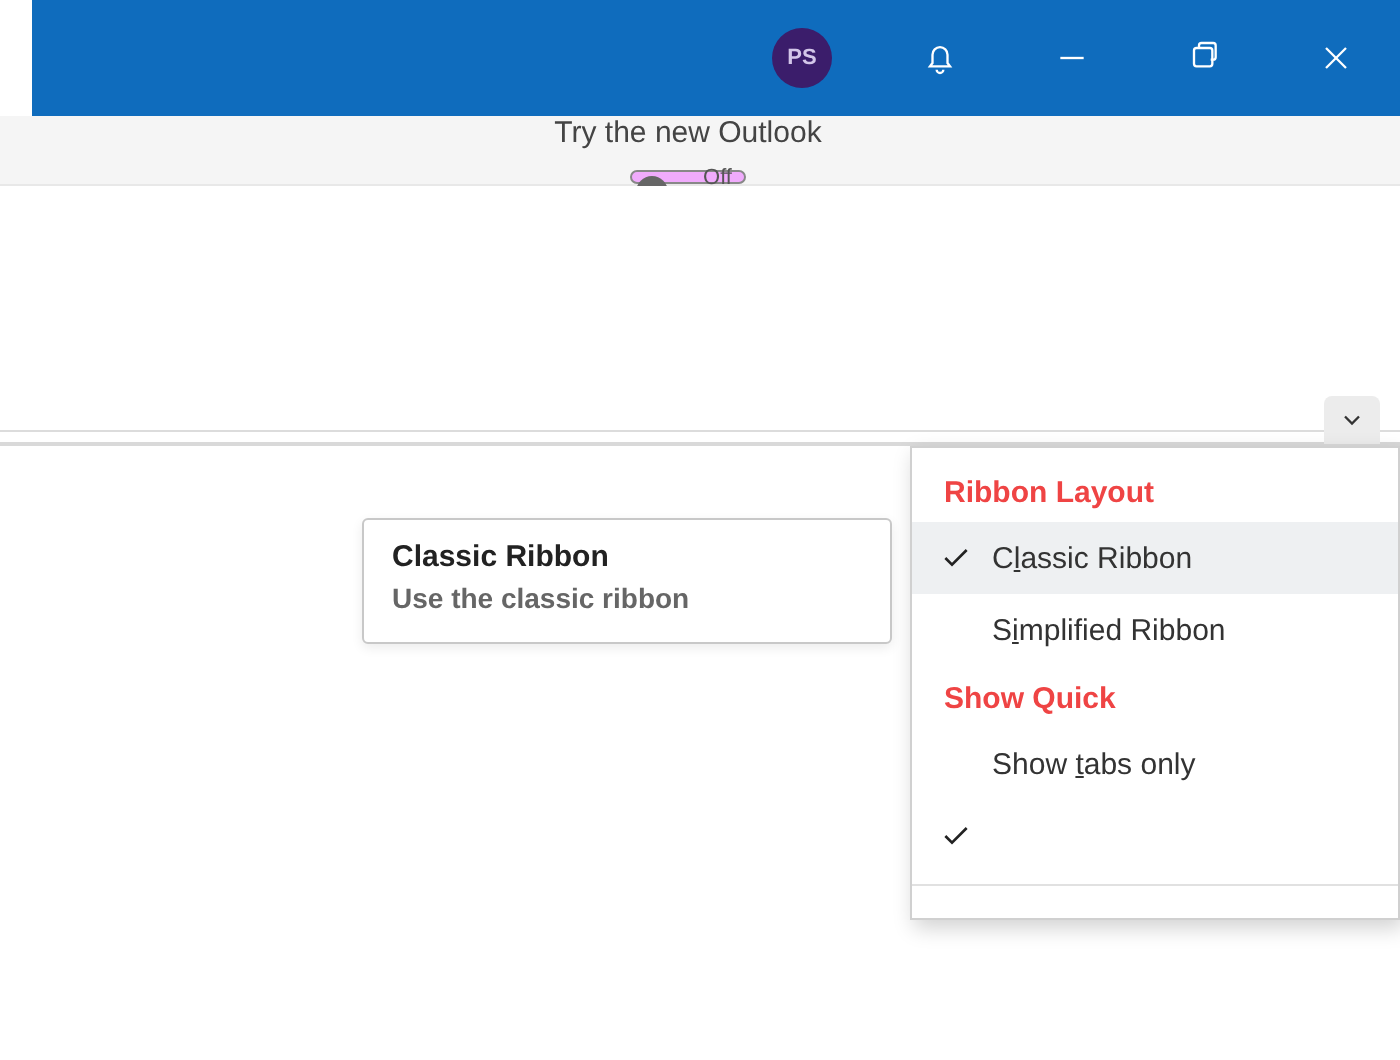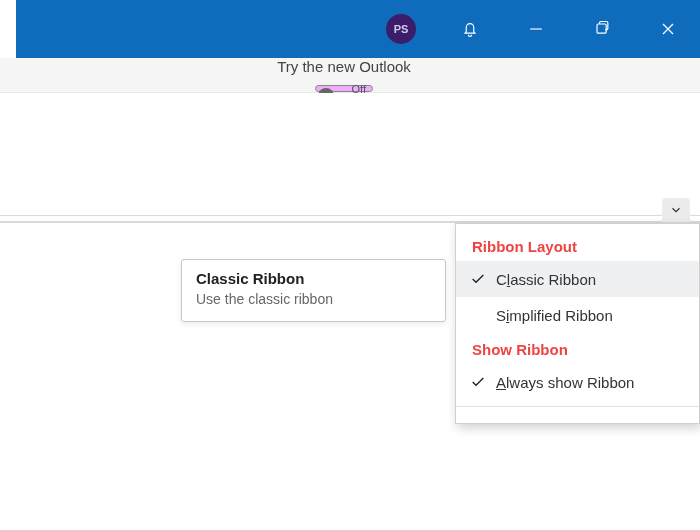--- a/index.html
+++ b/index.html
@@ -78,21 +78,21 @@
     position: absolute;
     left: 181px; top: 36px;
     width: 265px;
     background: #fff;
     border: 1px solid #c8c8c8;
     border-radius: 3px;
     padding: 10px 14px 14px 14px;
     box-shadow: 0 2px 6px rgba(0,0,0,0.08);
   }
   .tooltip-title { font-size: 15px; font-weight: 700; color: #222; margin-bottom: 4px;}
-  .tooltip-desc { font-size: 14px; color: #666; }
+  .tooltip-desc { font-size: 14px; color: #666; font-weight: bold; }
   .menu {
     position: absolute;
     right: 0; top: 0;
     width: 245px;
     background: #fff;
     border: 1px solid #d0d0d0;
     box-shadow: 2px 4px 10px rgba(0,0,0,0.18);
     padding: 6px 0 10px 0;
   }
   .menu-heading {
@@ -179,27 +179,29 @@
       <span class="check"><svg viewBox="0 0 24 24">
             <polyline points="4 12 9 17 20 6"></polyline>
           </svg></span>
     <span>C<span class="underline-char">l</span>assic Ribbon</span>
       </div>
 
     <div class="menu-item">
         <span>S<span class="underline-char">i</span>mplified Ribbon</span>
       </div>
 
-    <div class="menu-heading">Show Ribbon</div>
-
+    <div class="menu-heading">Show Quick</div>
+
+    <div class="menu-item">
+        <span>Show <span class="underline-char">t</span>abs only</span>
+      </div>
     <div class="menu-item">
       <span class="check"><svg viewBox="0 0 24 24">
             <polyline points="4 12 9 17 20 6"></polyline>
           </svg></span>
-    <span><span class="underline-char">A</span>lways show Ribbon</span>
       </div>
 
     <div class="menu-divider"></div>
 
 
   </div>
 
 </div>
 
 </body></html>

